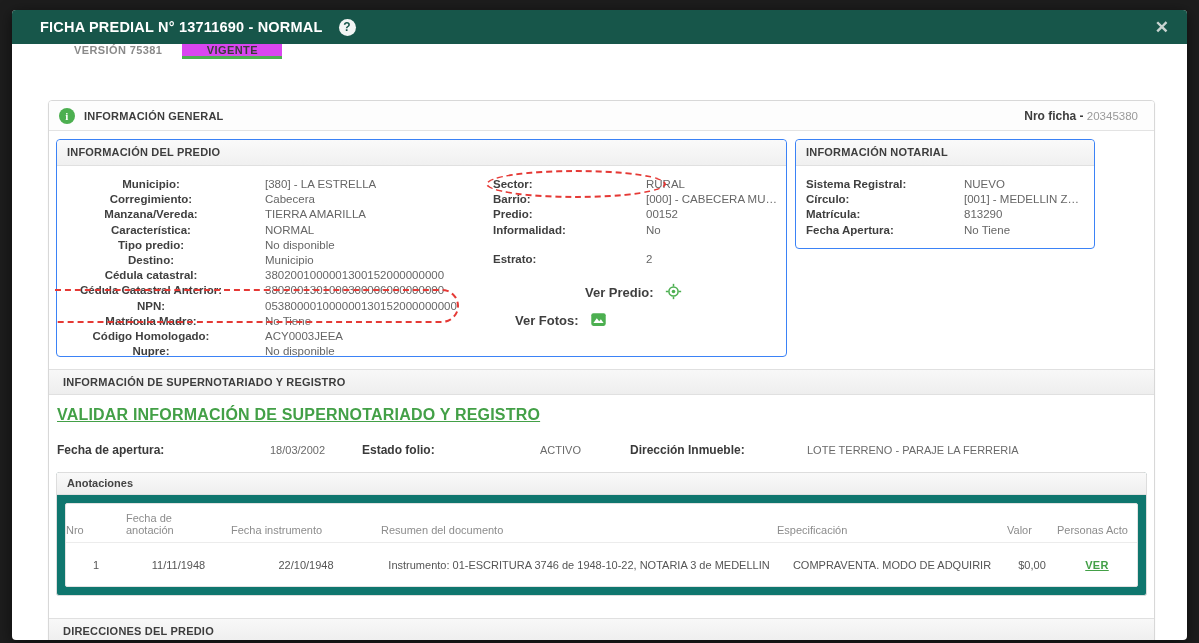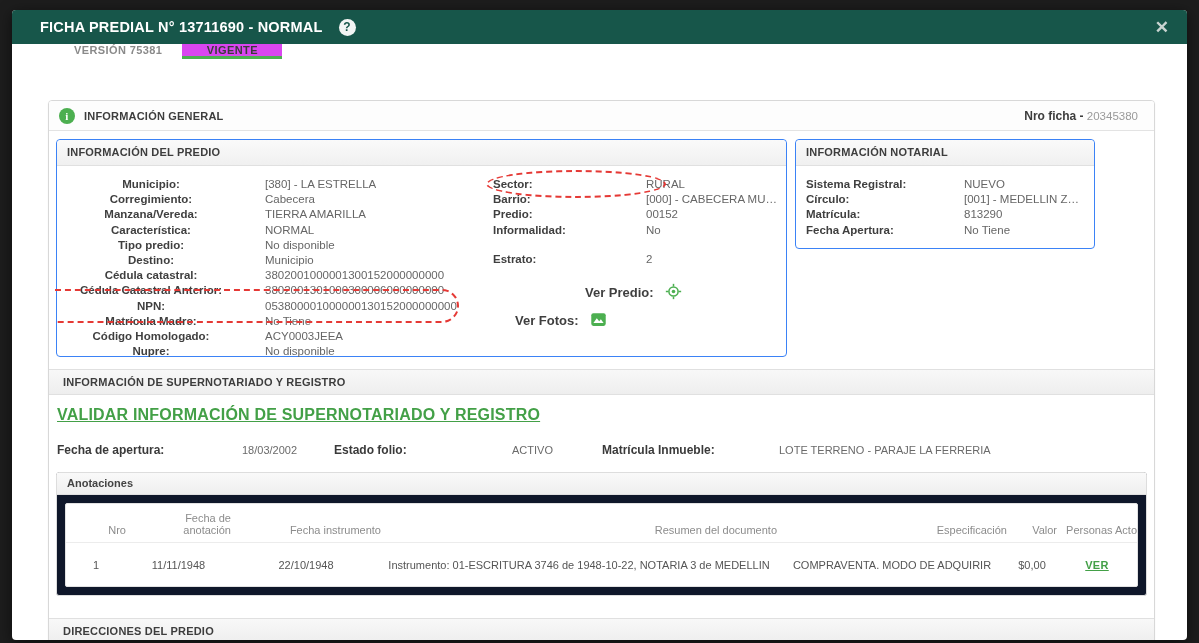--- a/index.html
+++ b/index.html
@@ -74,28 +74,28 @@
   .section-bar { height:26px; line-height:25px; padding-left:14px; font-size:11px; font-weight:bold;
                  color:#3d3d3d; letter-spacing:.2px; background:linear-gradient(#f8f8f8,#eeeeee);
                  border-top:1px solid #e0e0e0; border-bottom:1px solid #e0e0e0; }
 
   .green-link { display:inline-block; margin:11px 0 0 8px; font-size:16px; font-weight:bold;
                 color:#43a047; text-decoration:underline; letter-spacing:.2px; cursor:pointer; }
 
   .sn-fields { display:flex; align-items:center; margin:16px 8px 0 8px; height:20px; }
   .sn-label { font-size:12px; font-weight:bold; color:#3a3a3a; flex:none; }
   .sn-value { font-size:11px; color:#6a6a6a; flex:none; white-space:nowrap; }
-  .w185{width:185px;} .w92{width:92px;} .w178{width:178px;} .w90{width:90px;} .w177{width:177px;}
-
-  .anot-panel { margin:12px 7px 0 7px; border:1px solid #ddd; border-radius:3px; background:#0f172a; }
+  .w185{width:185px;} .w92{width:92px;margin-left:28px;} .w178{width:178px;} .w90{width:90px;} .w177{width:177px;}
+
+  .anot-panel { margin:12px 7px 0 7px; border:1px solid #ddd; border-radius:3px; background:#0f766e; }
   .anot-header { height:22px; line-height:21px; padding-left:10px; font-size:11px; font-weight:bold;
                  color:#444; border-bottom:1px solid #e0e0e0; background:linear-gradient(#f9f9f9,#efefef); }
   .anot-table { margin:8px; background:#fff; border:1px solid #e2e2e2; border-radius:2px; }
   .anot-thead { display:flex; align-items:flex-end; padding:8px 0 6px 0; }
-  .th { font-size:11px; color:#8c8c8c; text-align:right; flex:none; }
+  .th { font-size:11px; color:#8c8c8c; text-align:left; flex:none; }
   .th span { display:inline-block; }
   .anot-trow { display:flex; align-items:center; border-top:1px solid #ececec; min-height:44px; padding:4px 0; }
   .td { font-size:11px; color:#555; text-align:center; flex:none; line-height:14px; }
   .c1{width:60px;} .c2{width:105px;} .c3{width:150px;} .c4{width:396px;} .c5{width:230px;}
   .c6{width:50px;} .c7{width:80px;}
   .th.c2 span { max-width:68px; }
   .ver-link { font-size:11px; font-weight:bold; color:#43a047; text-decoration:underline;
               letter-spacing:.3px; cursor:pointer; }
 
   .direcciones-bar { margin-top:22px; }
@@ -260,21 +260,21 @@
 
       <div class="section-bar">INFORMACIÓN DE SUPERNOTARIADO Y REGISTRO</div>
 
       <a class="green-link">VALIDAR INFORMACIÓN DE SUPERNOTARIADO Y REGISTRO</a>
 
       <div class="sn-fields">
         <span class="sn-label w185">Fecha de apertura:</span>
         <span class="sn-value w92">18/03/2002</span>
         <span class="sn-label w178">Estado folio:</span>
         <span class="sn-value w90">ACTIVO</span>
-        <span class="sn-label w177">Matrícula Inmueble:</span>
+        <span class="sn-label w177">Dirección Inmueble:</span>
         <span class="sn-value">LOTE TERRENO - PARAJE LA FERRERIA</span>
       </div>
 
       <div class="anot-panel">
         <div class="anot-header">Anotaciones</div>
         <div class="anot-table">
           <div class="anot-thead">
             <div class="th c1"><span>Nro</span></div>
             <div class="th c2"><span>Fecha de anotación</span></div>
             <div class="th c3"><span>Fecha instrumento</span></div>

